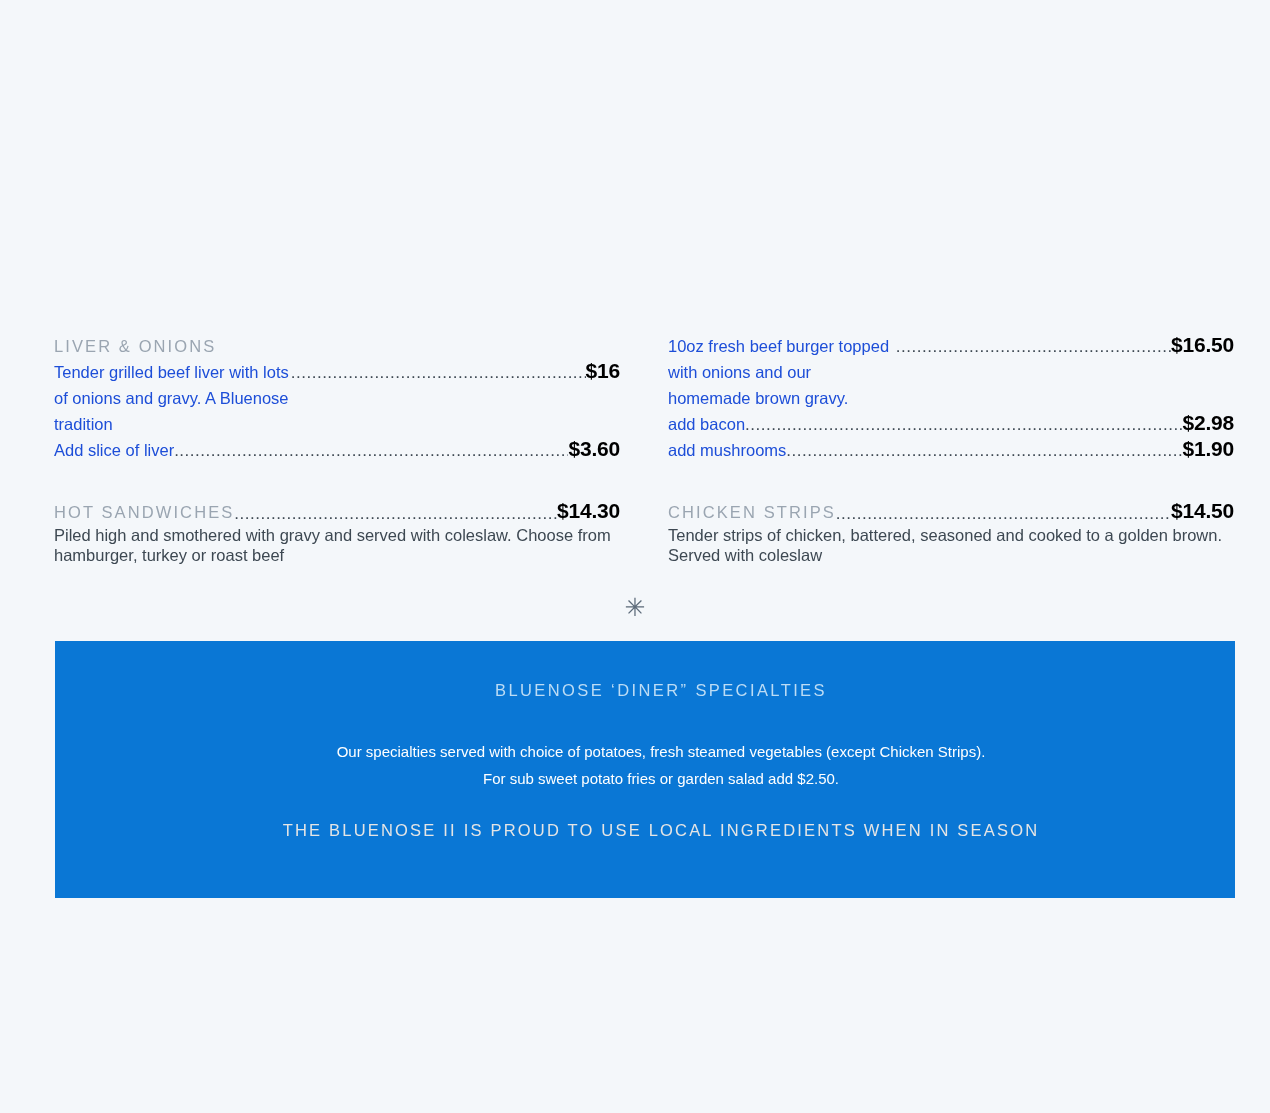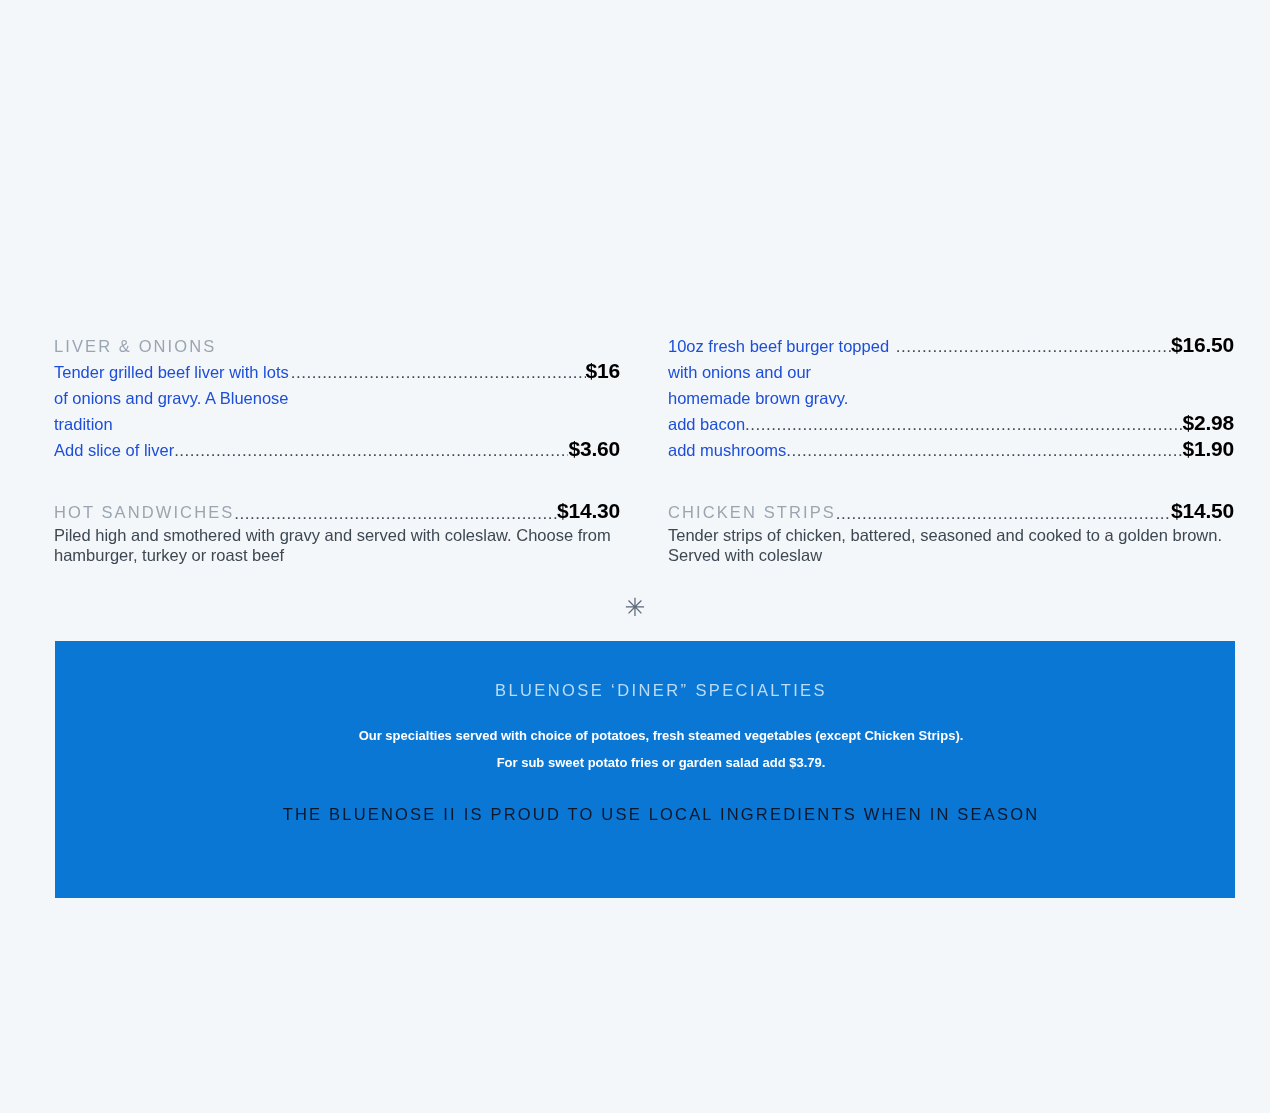--- a/index.html
+++ b/index.html
@@ -132,31 +132,31 @@
     color: #bcdcf5;
     font-size: 16.5px;
     letter-spacing: 2.4px;
     line-height: 26px;
     text-transform: uppercase;
     font-weight: 400;
   }
   .banner-body {
     text-align: center;
     color: #ffffff;
-    font-size: 13px;
+    font-size: 15px;
     line-height: 27px;
-    font-weight: 700;
-    margin-top: 19px;
+    font-weight: 400;
+    margin-top: 35px;
   }
   .banner-body-line {
     display: block;
   }
   .banner-footer {
     text-align: center;
-    color: #0f172a;
+    color: #e5e5e5;
     font-size: 16.5px;
     letter-spacing: 2.2px;
     line-height: 26px;
     text-transform: uppercase;
     font-weight: 400;
     margin-top: 25px;
   }
 </style>
 </head>
 <body>
@@ -227,17 +227,17 @@
   </div>
 </div>
 
 <div class="divider">✳</div>
 
 <div class="banner">
   <div class="banner-title">Bluenose ‘Diner” Specialties</div>
 
   <div class="banner-body">
     <span class="banner-body-line">Our specialties served with choice of potatoes, fresh steamed vegetables (except Chicken Strips).</span>
-    <span class="banner-body-line">For sub sweet potato fries or garden salad add $3.79.</span>
+    <span class="banner-body-line">For sub sweet potato fries or garden salad add $2.50.</span>
   </div>
 
   <div class="banner-footer">The Bluenose II is proud to use local ingredients when in season</div>
 </div>
 
 </body></html>

